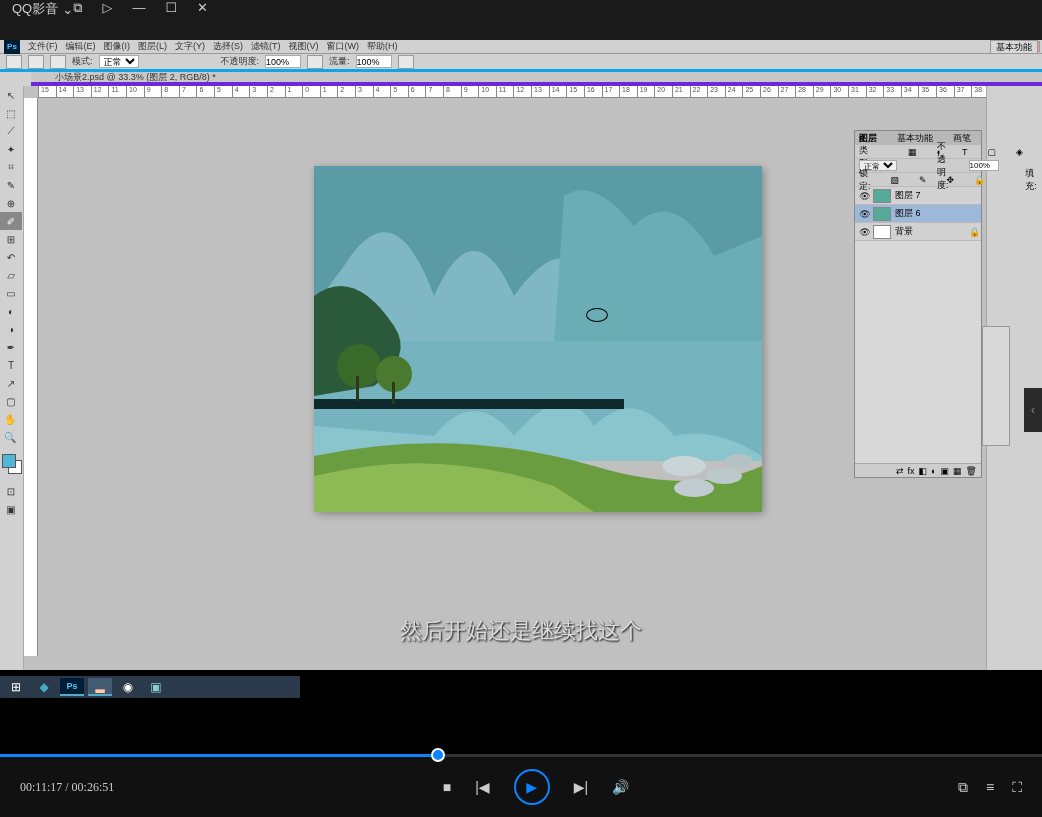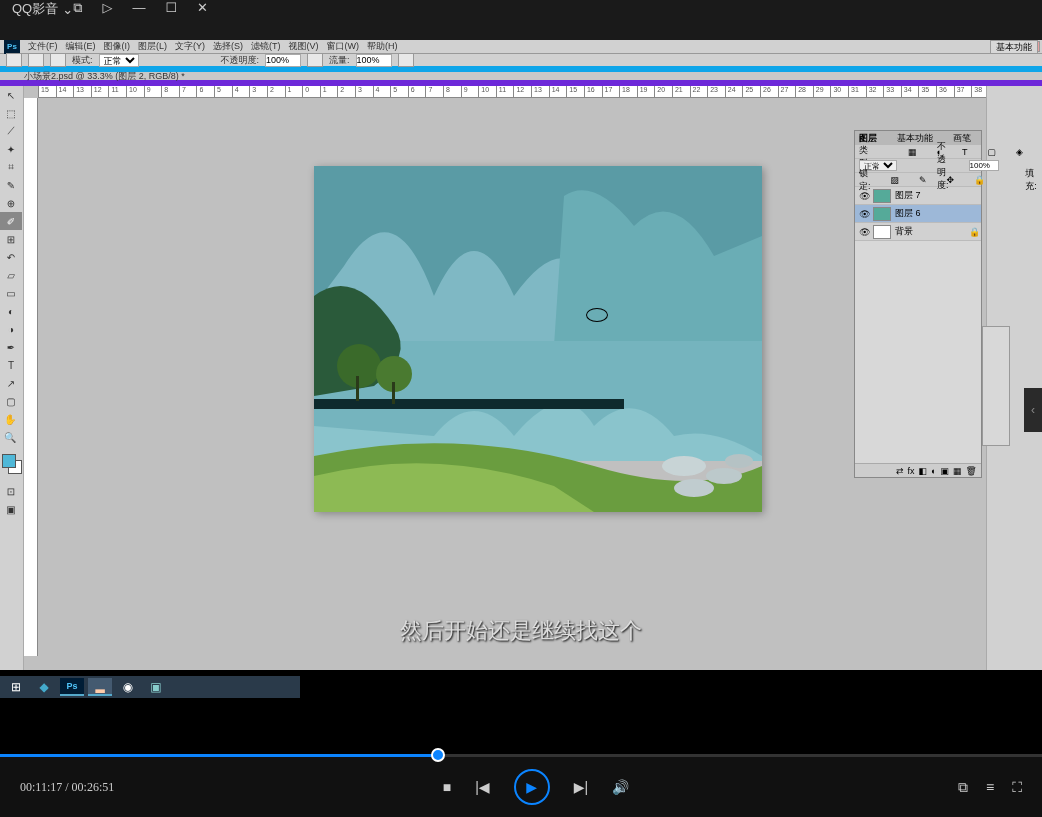--- a/index.html
+++ b/index.html
@@ -5,24 +5,24 @@
 * { margin: 0; padding: 0; box-sizing: border-box; }
 body { font-family: "Microsoft YaHei", sans-serif; background: #000; width: 1042px; height: 817px; position: relative; overflow: hidden; }
 .titlebar { height: 40px; background: #1a1a1a; display: flex; align-items: flex-start; color: #ccc; font-size: 13px; padding: 0 12px; }
 .titlebar .app-name { display: flex; align-items: center; gap: 4px; }
 .titlebar .filename { flex: 1; text-align: center; }
 .titlebar .win-controls { display: flex; gap: 20px; }
 .titlebar .win-controls span { cursor: pointer; }
 .ps-container { position: absolute; top: 40px; left: 0; width: 1042px; height: 630px; background: #d1d1d1; }
 .ps-menubar { height: 14px; background: #d1d1d1; border-bottom: 1px solid #999; display: flex; align-items: center; padding-left: 4px; font-size: 9px; color: #333; gap: 8px; }
 .ps-logo { width: 16px; height: 14px; background: #001d36; color: #4fc3f7; font-size: 8px; font-weight: bold; display: flex; align-items: center; justify-content: center; }
-.ps-options { height: 18px; background: #d1d1d1; border-bottom: 6px solid #0ea5e9; display: flex; align-items: center; padding-left: 6px; font-size: 9px; color: #333; gap: 6px; }
+.ps-options { height: 18px; background: #d1d1d1; border-bottom: 3px solid #0ea5e9; display: flex; align-items: center; padding-left: 6px; font-size: 9px; color: #333; gap: 6px; }
 .ps-options .icon-sq { width: 16px; height: 14px; background: #e8e8e8; border: 1px solid #999; }
 .ps-options select, .ps-options input { font-size: 9px; height: 13px; border: 1px solid #aaa; background: #fff; }
-.ps-tab { height: 14px; background: #c8c8c8; border-bottom: 6px solid #6d28d9; display: flex; align-items: center; padding-left: 24px; font-size: 9px; color: #333; }
+.ps-tab { height: 14px; background: #c8c8c8; border-bottom: 4px solid #6d28d9; display: flex; align-items: center; padding-left: 24px; font-size: 9px; color: #333; margin-left: 31px; }
 .ps-workspace { position: relative; height: 584px; display: flex; }
 .ps-toolbar { width: 24px; background: #d1d1d1; border-right: 1px solid #aaa; display: flex; flex-direction: column; }
 .ps-toolbar .tool { width: 22px; height: 18px; border: 1px solid transparent; display: flex; align-items: center; justify-content: center; font-size: 10px; color: #333; cursor: pointer; }
 .ps-toolbar .tool.active { background: #888; color: #fff; }
 .ps-toolbar .swatches { margin-top: 8px; width: 22px; height: 28px; position: relative; }
 .ps-toolbar .swatch-fg { position: absolute; top: 0; left: 2px; width: 14px; height: 14px; background: #4fb8d8; border: 1px solid #555; z-index: 2; }
 .ps-toolbar .swatch-bg { position: absolute; top: 6px; left: 8px; width: 14px; height: 14px; background: #fff; border: 1px solid #555; }
 .ps-canvas-area { flex: 1; background: #c0c0c0; position: relative; }
 .ps-ruler-h { position: absolute; top: 0; left: 14px; right: 0; height: 12px; background: #fff; border-bottom: 1px solid #888; font-size: 7px; color: #555; display: flex; overflow: hidden; white-space: nowrap; }
 .ps-ruler-h span { display: inline-block; width: 45px; border-left: 1px solid #888; padding-left: 2px; }

